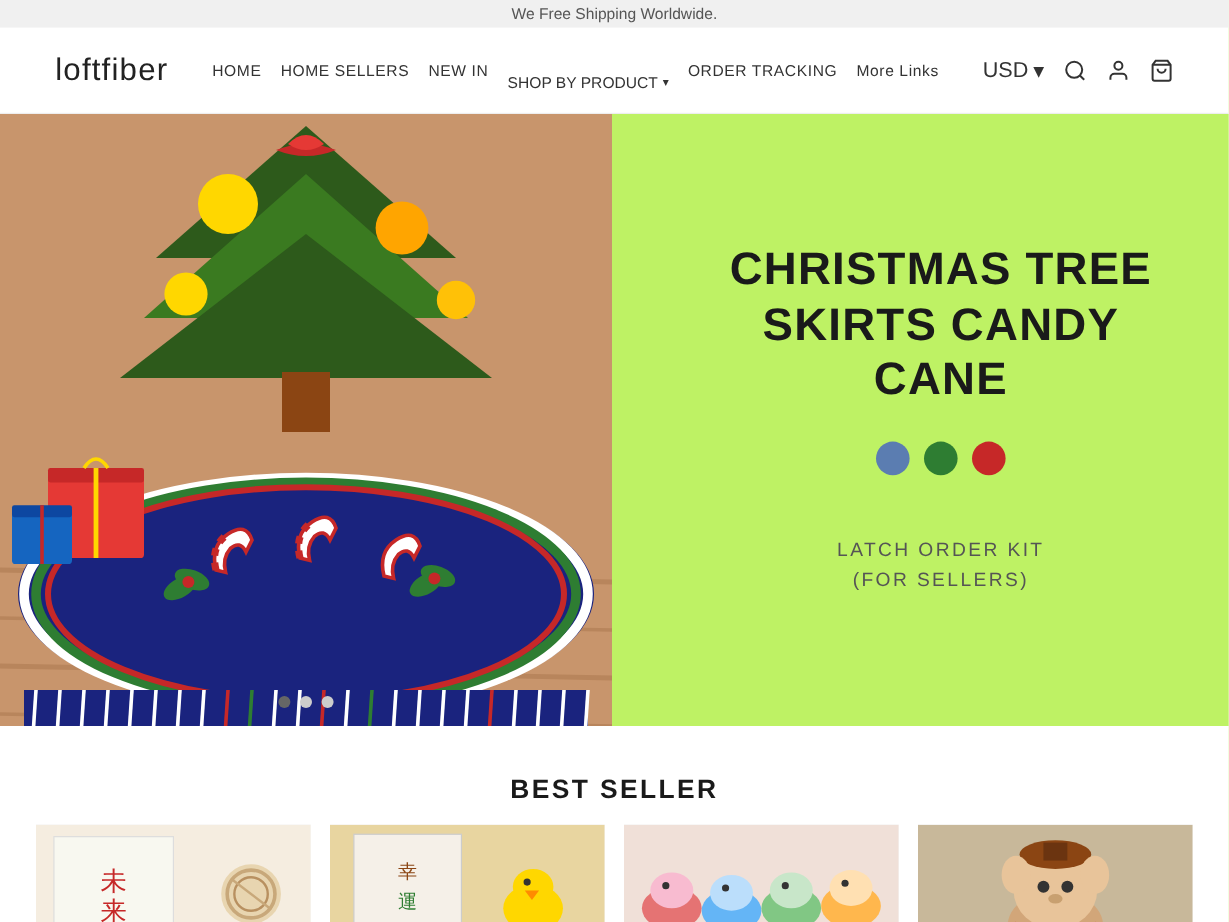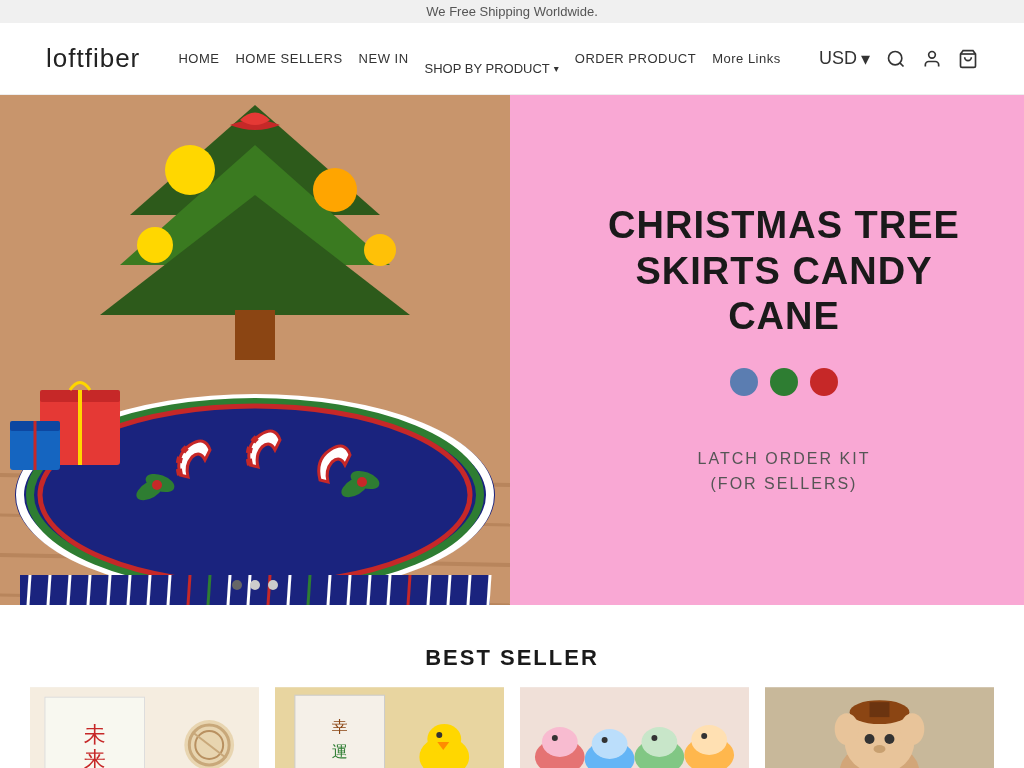--- a/index.html
+++ b/index.html
@@ -73,21 +73,21 @@
       gap: 4px;
       font-size: 13px;
       cursor: pointer;
       color: #333;
     }
 
     
     .hero {
       display: flex;
       height: 510px;
-      background: #f9a8d4;
+      background: #bef264;
       gap: 34px;
     }
     .hero-image-container {
       width: 510px;
       flex-shrink: 0;
       position: relative;
       overflow: hidden;
     }
 
     
@@ -188,21 +188,21 @@
   <div class="logo">loftfiber</div>
 
   <nav class="nav">
     <a href="#">HOME</a>
     <a href="#">HOME SELLERS</a>
     <a href="#">NEW IN</a>
     <div class="dropdown">
       <span>SHOP BY PRODUCT</span>
       <span class="chevron">▾</span>
     </div>
-    <a href="#">ORDER PRODUCT</a>
+    <a href="#">ORDER TRACKING</a>
     <a href="#">More Links</a>
   </nav>
 
   <div class="header-icons">
     <div class="currency-selector">
       <span>USD</span>
       <span>▾</span>
     </div>
     <span>
       <svg width="20" height="20" viewBox="0 0 24 24" fill="none" stroke="#333" stroke-width="2">

